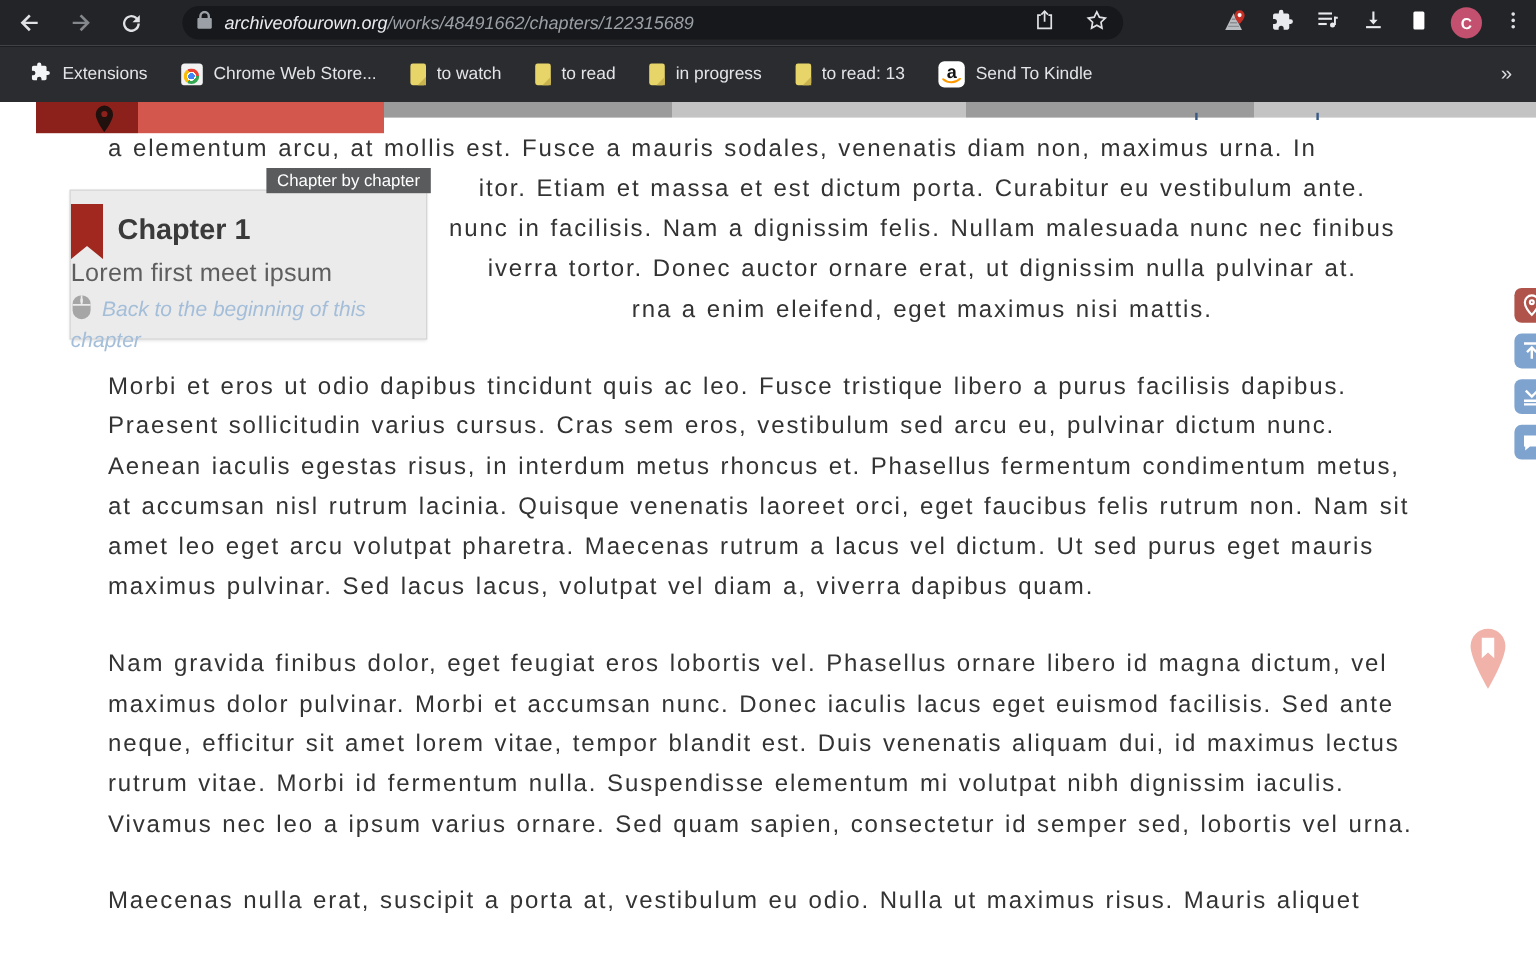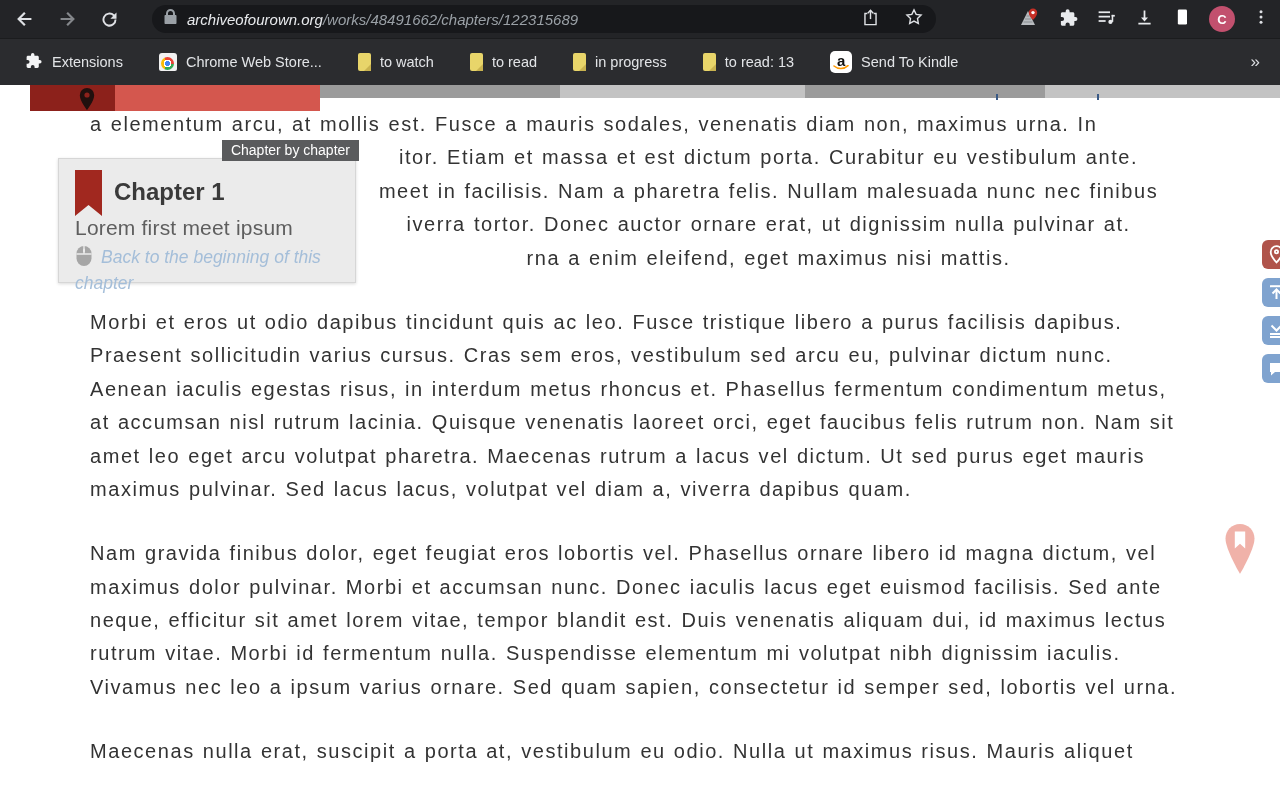--- a/index.html
+++ b/index.html
@@ -14,21 +14,21 @@
   .url-text { font-size:15px; white-space:nowrap; margin-left:10px;font-style:italic; }
   .url-host { color:#e8eaed; }
   .url-path { color:#9aa0a6; }
   .urlbar .spacer { flex:1; }
   .ext-area { position:absolute; right:10px; top:0; height:38px; display:flex; align-items:center; gap:17px; }
   .avatar { width:26px; height:26px; border-radius:50%; background:#c2506e; color:#fff; font-size:13px;
             font-weight:bold; display:flex; align-items:center; justify-content:center; }
 
   
   .bookmarks { width:1280px; height:47px; background:#2b2c2f; display:flex; align-items:center;
-               padding:0 14px; gap:16px; border-top:1px solid #1b1c1e; }
+               padding:0 14px; gap:8px; border-top:1px solid #1b1c1e; }
   .bm-item { display:flex; align-items:center; gap:9px; padding:4px 10px; border-radius:6px; cursor:pointer; }
   .bm-label { color:#e2e4e7; font-size:14.5px; white-space:nowrap; }
   .folder-ic { position:relative; width:13px; height:18px; background:#e8d56a; border-radius:2px; }
   .folder-ic::after { content:""; position:absolute; right:0; bottom:0; border-style:solid;
                       border-width:0 0 7px 7px; border-color:transparent transparent #c9b34f transparent; }
   .amazon-ic { width:22px; height:22px; background:#fff; border-radius:5px; position:relative;
                display:flex; align-items:center; justify-content:center; }
   .amazon-ic span { color:#111; font-weight:bold; font-size:15px; line-height:1; margin-top:-4px; }
   .amazon-ic svg { position:absolute; bottom:2px; left:3px; }
   .overflow { margin-left:auto; color:#dadce0; font-size:17px; cursor:pointer; padding:0 6px; }
@@ -50,21 +50,21 @@
 
   
   .work-text { position:absolute; left:0; top:0; padding:23px 0 0 60px; color:#333;
                font-size:20px; letter-spacing:1.55px; word-spacing:1px; }
   .para { margin-bottom:31px; }
   .line { height:33.4px; line-height:33.4px; white-space:nowrap; }
   .first-para .line + .line { padding-left:270px;text-align:center; }
 
   
   .tooltip { position:absolute; left:28px; top:73px; width:298px; height:125px; background:#ebebeb;
-             border:1px solid #d6d6d6; z-index:40; padding:11px 12px 0 16px;
+             border:1px solid #d6d6d6; z-index:40; padding:11px 12px 0 0;
              box-shadow:0 1px 3px rgba(0,0,0,.15); }
   .tt-badge { position:absolute; top:-19px; right:-4px; background:#5a5b5d; color:#fff;
               font-size:14px; padding:2px 9px 3px; white-space:nowrap; }
   .tt-ribbon { float:left; width:27px; height:46px; background:#a1281f; margin-right:12px;
                clip-path:polygon(0 0,100% 0,100% 100%,50% 76%,0 100%); }
   .tt-title { font-size:24px; font-weight:bold; color:#3a3a3a; line-height:44px; }
   .tt-sub { clear:left; font-size:21px; color:#5e5e5e; margin-top:2px; letter-spacing:.2px; }
   .tt-link { margin-top:5px; font-size:17.5px; font-style:italic; color:#a4bed9; line-height:22px; }
   .tt-link .mouse { display:inline-block; vertical-align:-4px; margin-right:8px; }
 
@@ -228,21 +228,21 @@
       <div class="seg" style="left: 775px; width: 240px; background: rgb(155, 155, 155);"></div>
       <div class="seg" style="left: 1015px; width: 248px; background: rgb(195, 195, 195);"></div>
       <div class="tick" style="left: 966px; background: rgb(58, 90, 134);"></div>
       <div class="tick" style="left: 1067px; background: rgb(58, 90, 134);"></div>
     </div>
 
   <div class="work-text">
       <div class="para first-para">
         <div class="line">a elementum arcu, at mollis est. Fusce a mauris sodales, venenatis diam non, maximus urna. In</div>
         <div class="line">itor. Etiam et massa et est dictum porta. Curabitur eu vestibulum ante.</div>
-        <div class="line">meet in facilisis. Nam a pharetra felis. Nullam malesuada nunc nec finibus</div>
+        <div class="line">nunc in facilisis. Nam a dignissim felis. Nullam malesuada nunc nec finibus</div>
         <div class="line">iverra tortor. Donec auctor ornare erat, ut dignissim nulla pulvinar at.</div>
         <div class="line">rna a enim eleifend, eget maximus nisi mattis.</div>
       </div>
       <div class="para">
         <div class="line">Morbi et eros ut odio dapibus tincidunt quis ac leo. Fusce tristique libero a purus facilisis dapibus.</div>
         <div class="line">Praesent sollicitudin varius cursus. Cras sem eros, vestibulum sed arcu eu, pulvinar dictum nunc.</div>
         <div class="line">Aenean iaculis egestas risus, in interdum metus rhoncus et. Phasellus fermentum condimentum metus,</div>
         <div class="line">at accumsan nisl rutrum lacinia. Quisque venenatis laoreet orci, eget faucibus felis rutrum non. Nam sit</div>
         <div class="line">amet leo eget arcu volutpat pharetra. Maecenas rutrum a lacus vel dictum. Ut sed purus eget mauris</div>
         <div class="line">maximus pulvinar. Sed lacus lacus, volutpat vel diam a, viverra dapibus quam.</div>

